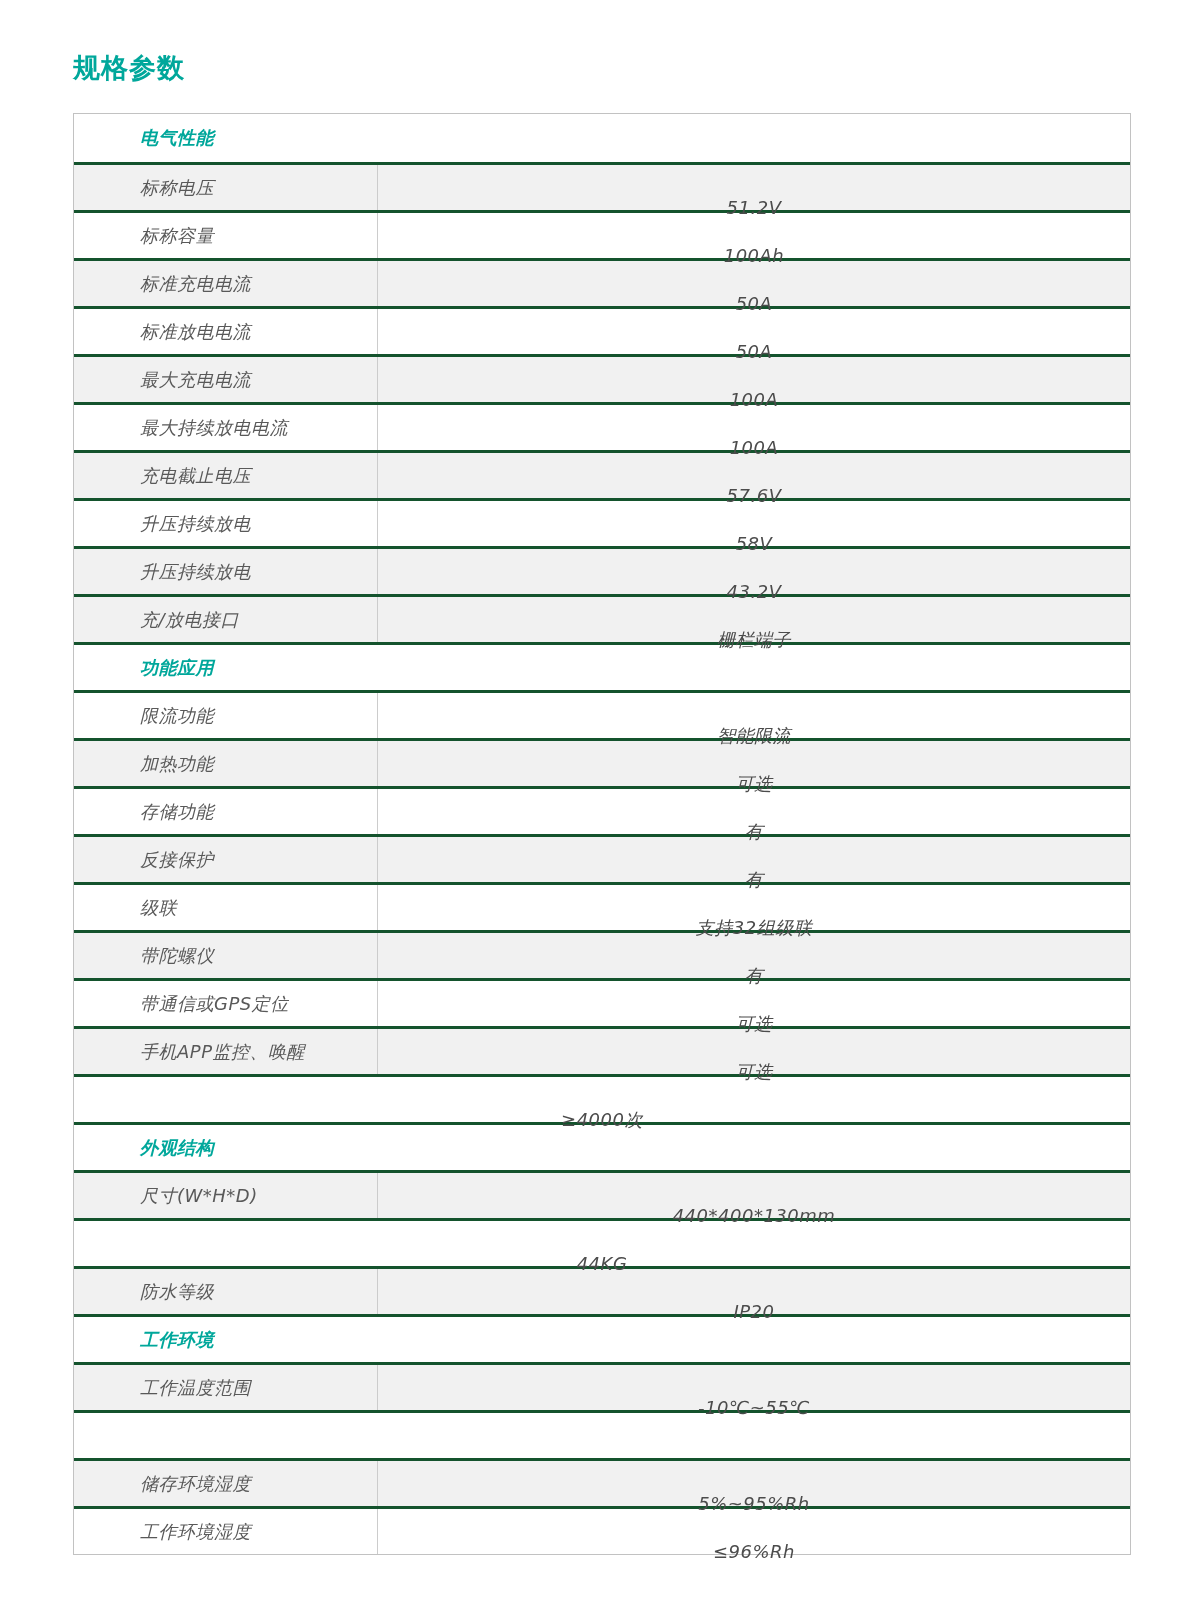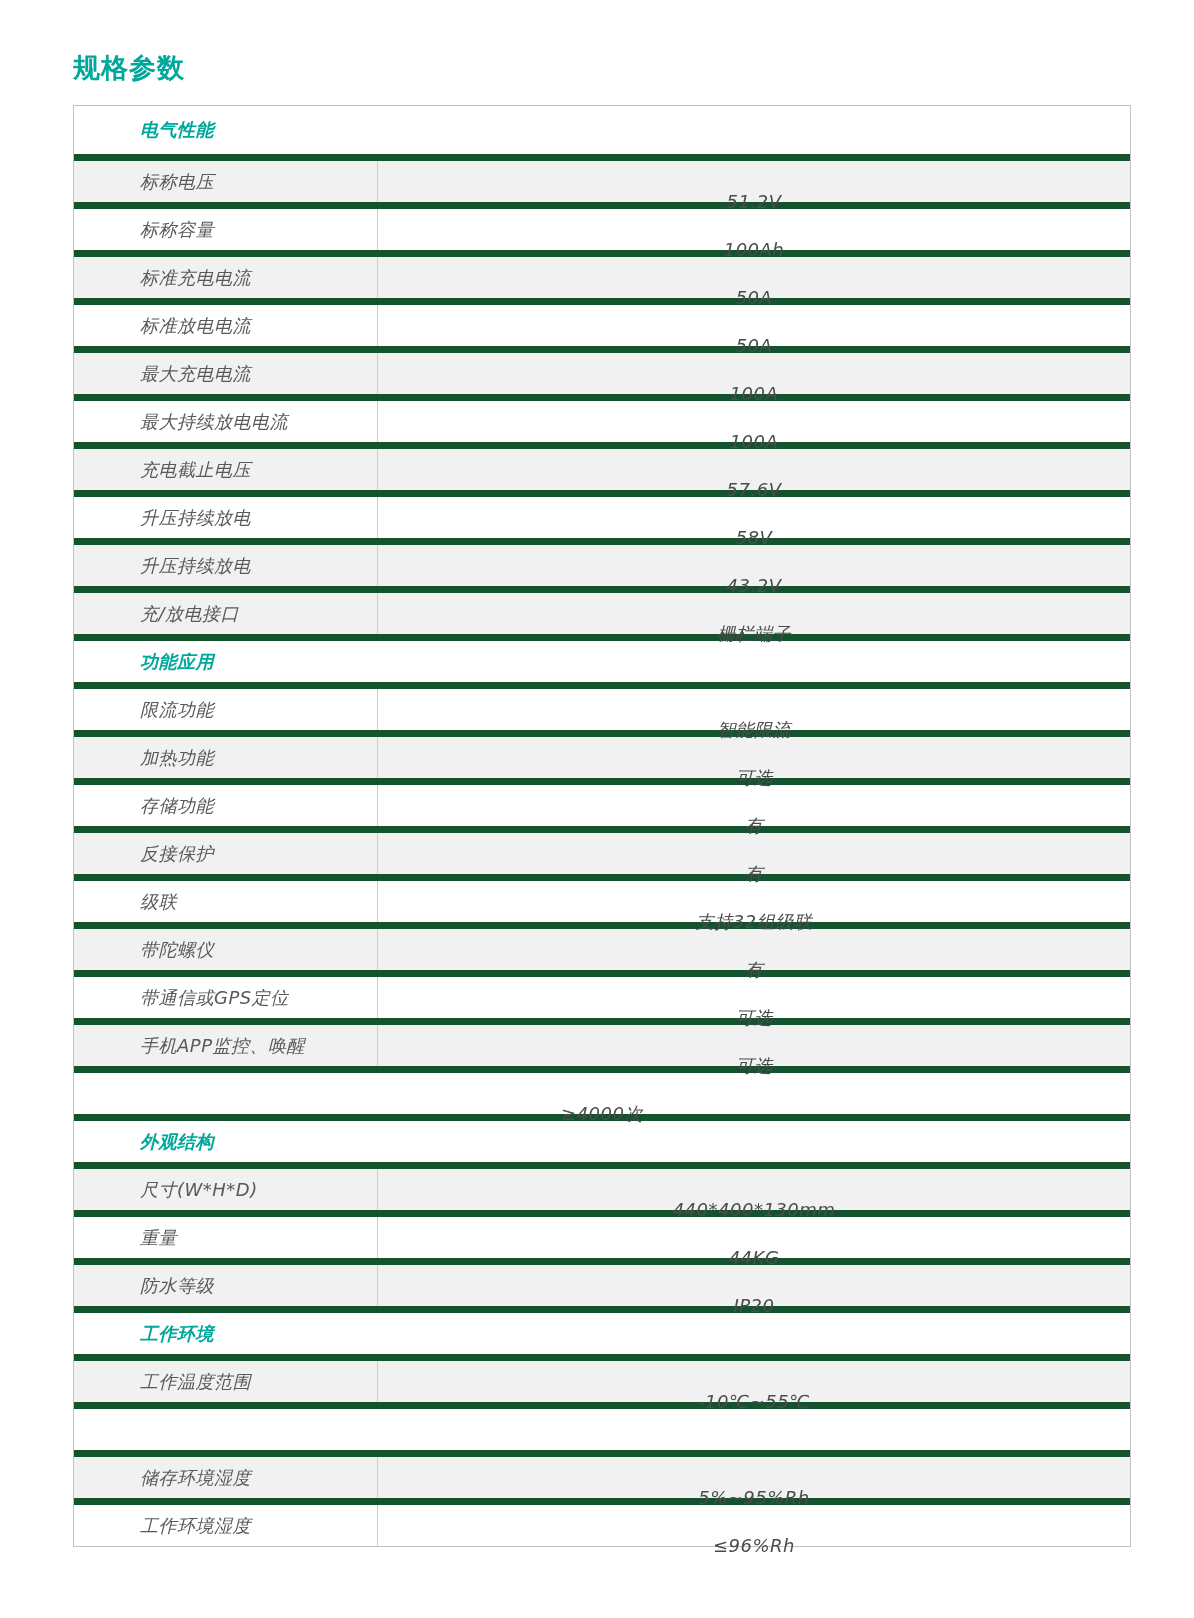--- a/index.html
+++ b/index.html
@@ -9,42 +9,42 @@
     font-family: "DejaVu Sans", "Liberation Sans", sans-serif;
   }
   .page {
     width: 1194px;
     height: 1618px;
     background: #ffffff;
     box-sizing: border-box;
     overflow: hidden;
   }
   .page-title {
-    margin: 50px 0 19px 73px;
+    margin: 50px 0 27px 73px;
     font-size: 27px;
     line-height: 36px;
     font-weight: 700;
     color: #00a79b;
     letter-spacing: 1px;
   }
   .spec-table {
     margin-left: 73px;
     width: 1058px;
     border: 1px solid #c2c2c2;
     box-sizing: border-box;
     font-style: italic;
   }
   .t-row {
     display: flex;
     height: 48px;
     box-sizing: border-box;
     background: #ffffff;
   }
   .t-row + .t-row {
-    border-top: 7px solid #14532d;
+    border-top: 3px solid #14532d;
     text-align: center;
   }
   .data-row.alt {
     background: #f1f1f1;
   }
   .section-row {
     align-items: center;
     padding-left: 66px;
   }
   .section-title {
@@ -168,21 +168,20 @@
     </div>
 
     <div class="t-row section-row">
       <span class="section-title">外观结构</span>
     </div>
     <div class="t-row data-row alt">
       <div class="cell label">尺寸(W*H*D)</div>
       <div class="cell value">440*400*130mm</div>
     </div>
     <div class="t-row data-row">
-      <div class="cell label">重量</div>
       <div class="cell value">44KG</div>
     </div>
     <div class="t-row data-row alt">
       <div class="cell label">防水等级</div>
       <div class="cell value">IP20</div>
     </div>
 
     <div class="t-row section-row">
       <span class="section-title">工作环境</span>
     </div>

